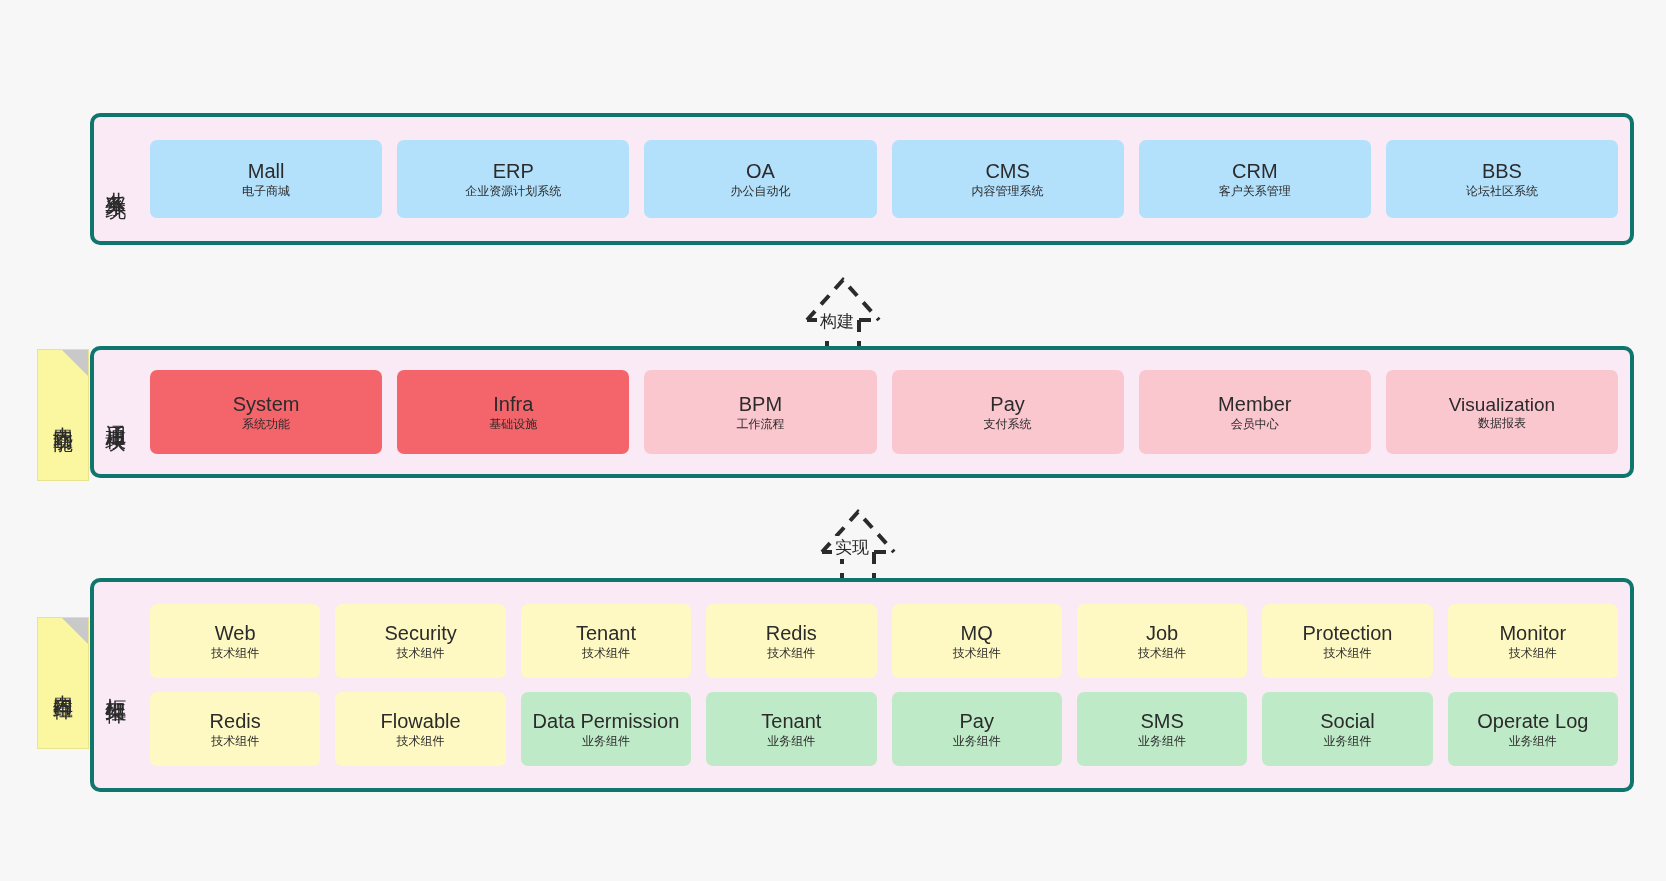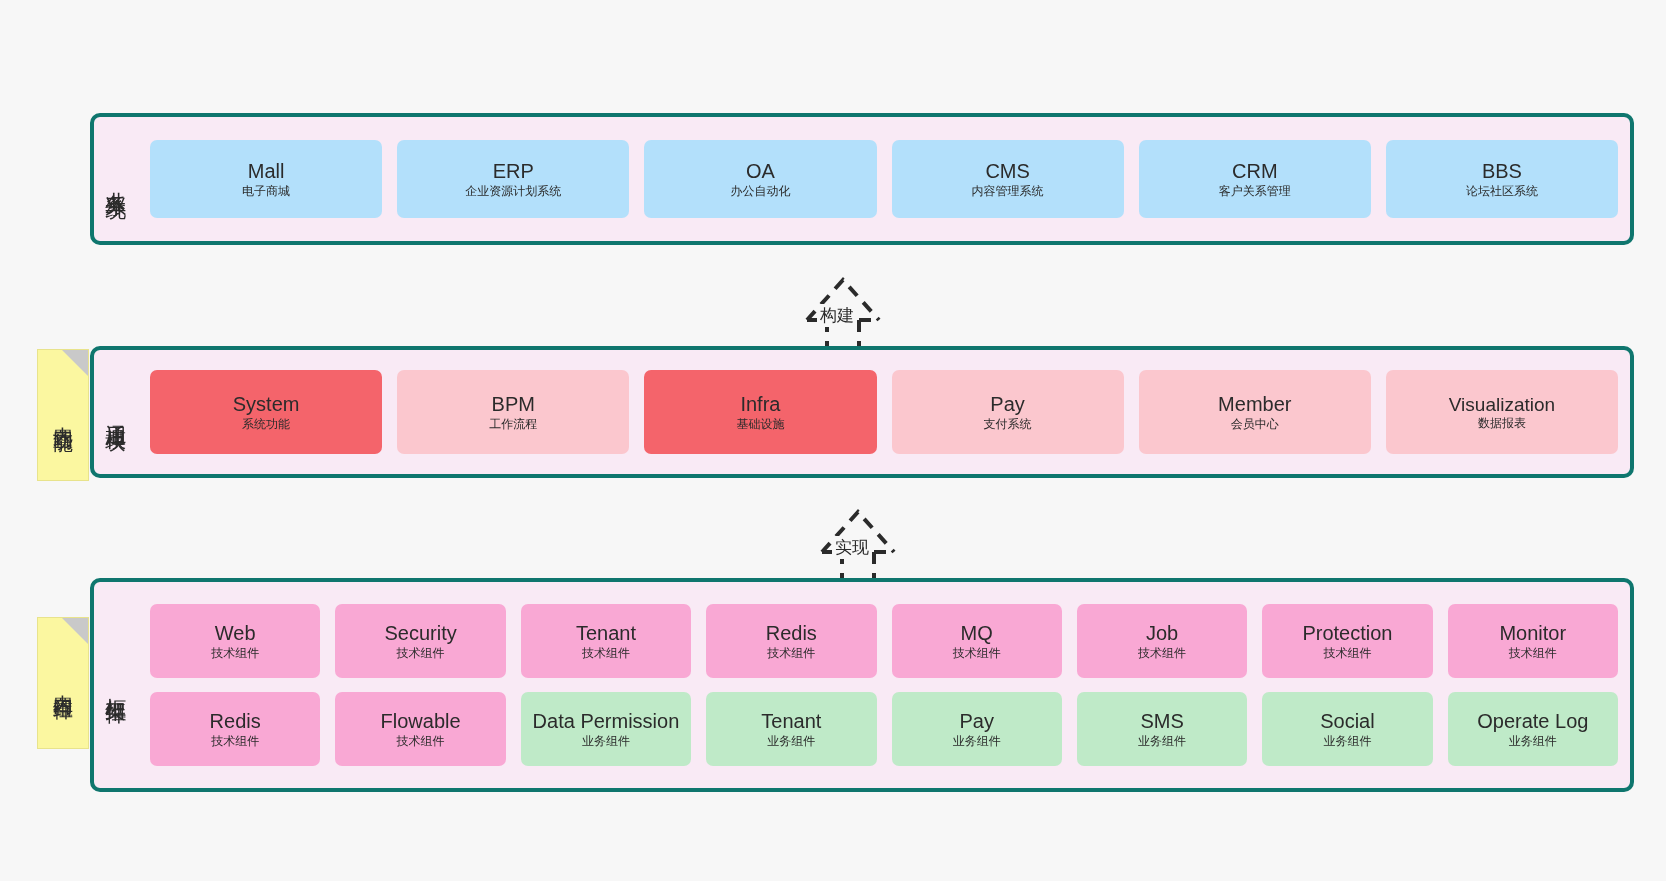--- a/index.html
+++ b/index.html
@@ -69,21 +69,21 @@
     padding: 6px 4px;
     min-width: 0;
   }
   .node .t1 { font-size: 20px; }
   .node .t2 { font-size: 12px; text-align: center; }
   .node.narrow .t1 { font-size: 19px; }
 
   .blue   { background: #b3e0fb; }
   .red    { background: #f4646b; }
   .pink   { background: #fbc7ce; }
-  .green  { background: #f9a8d4; }
+  .green  { background: #fef9c3; }
   .mint   { background: #bfeac8; }
 
   .h-business { height: 78px; }
   .h-module   { height: 84px; }
   .h-comp     { height: 74px; }
 
   
   .sticky {
     position: absolute;
     background: #fbf7a0;
@@ -159,40 +159,40 @@
 
   <div class="arrow-wrap" style="left:755px; top:258px; width:160px; height:92px;">
     <svg width="160" height="92" viewBox="0 0 160 92">
       <path d="M 52 62 L 88 22 L 124 62" fill="none" stroke="#2b2b2b" stroke-width="4" stroke-dasharray="12,9" stroke-linecap="butt"></path>
       <path d="M 52 62 L 72 62" fill="none" stroke="#2b2b2b" stroke-width="4" stroke-dasharray="12,9"></path>
       <path d="M 104 62 L 124 62" fill="none" stroke="#2b2b2b" stroke-width="4" stroke-dasharray="12,9"></path>
       <path d="M 72 62 L 72 92" fill="none" stroke="#2b2b2b" stroke-width="4" stroke-dasharray="12,9"></path>
       <path d="M 104 62 L 104 92" fill="none" stroke="#2b2b2b" stroke-width="4" stroke-dasharray="12,9"></path>
       <path d="M 72 90 L 104 90" fill="none" stroke="#2b2b2b" stroke-width="4" stroke-dasharray="12,9"></path>
     </svg>
-    <span class="arrow-label" style="left:62px; top:46px;">构建</span>
+    <span class="arrow-label" style="left:62px; top:52px;">构建</span>
   </div>
 
   <div class="sticky" style="left:37px; top:349px; width:52px; height:132px;">内置功能</div>
 
   <div class="layer" style="left:90px; top:346px; width:1544px; height:132px;">
     <div class="layer-title">通用模块</div>
     <div class="layer-body">
       <div class="row">
         <div class="node red h-module">
           <span class="t1">System</span>
           <span class="t2">系统功能</span>
         </div>
+        <div class="node red h-module">
+          <span class="t1">Infra</span>
+          <span class="t2">基础设施</span>
+        </div>
         <div class="node pink h-module">
           <span class="t1">BPM</span>
           <span class="t2">工作流程</span>
-        </div>
-        <div class="node red h-module">
-          <span class="t1">Infra</span>
-          <span class="t2">基础设施</span>
         </div>
         <div class="node pink h-module">
           <span class="t1">Pay</span>
           <span class="t2">支付系统</span>
         </div>
         <div class="node pink h-module">
           <span class="t1">Member</span>
           <span class="t2">会员中心</span>
         </div>
         <div class="node pink h-module narrow">

